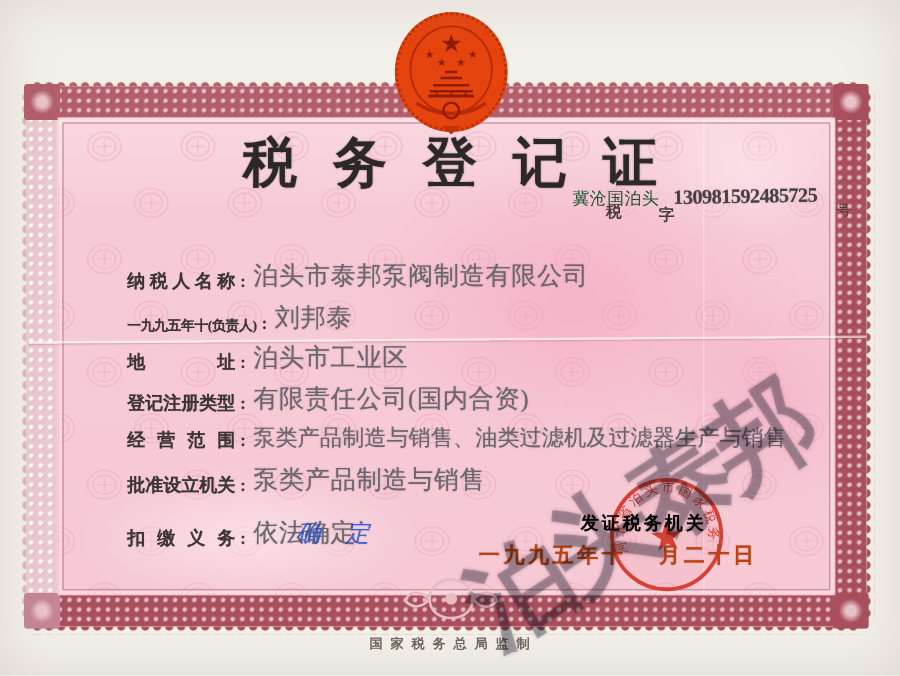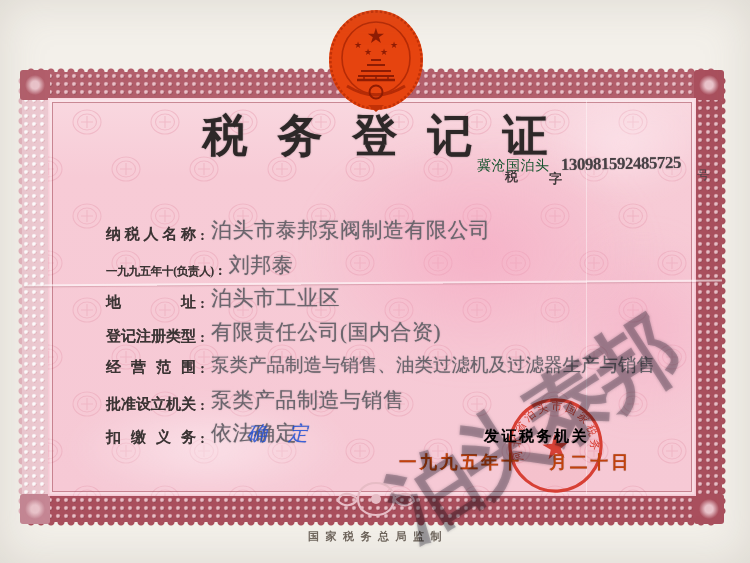--- a/index.html
+++ b/index.html
@@ -204,21 +204,21 @@
 <div class="row" style="top:327px">
   <span class="lab">经营范围</span>
   <span class="colon">:</span>
   <span class="val v-small">泵类产品制造与销售、油类过滤机及过滤器生产与销售</span>
 </div>
 <div class="row" style="top:361px">
   <span class="lab">批准设立机关</span>
   <span class="colon">:</span>
   <span class="val">泵类产品制造与销售</span>
 </div>
-<div class="row" style="top:394px">
+<div class="row" style="top:405px">
   <span class="lab">扣缴义务</span>
   <span class="colon">:</span>
   <span class="val">
     <span>依法确定</span>
     <span class="overlay-stamp">确　定</span>
   </span>
 </div>
 
 <div class="abs authority">发证税务机关</div>
 <div class="abs issue-date">

